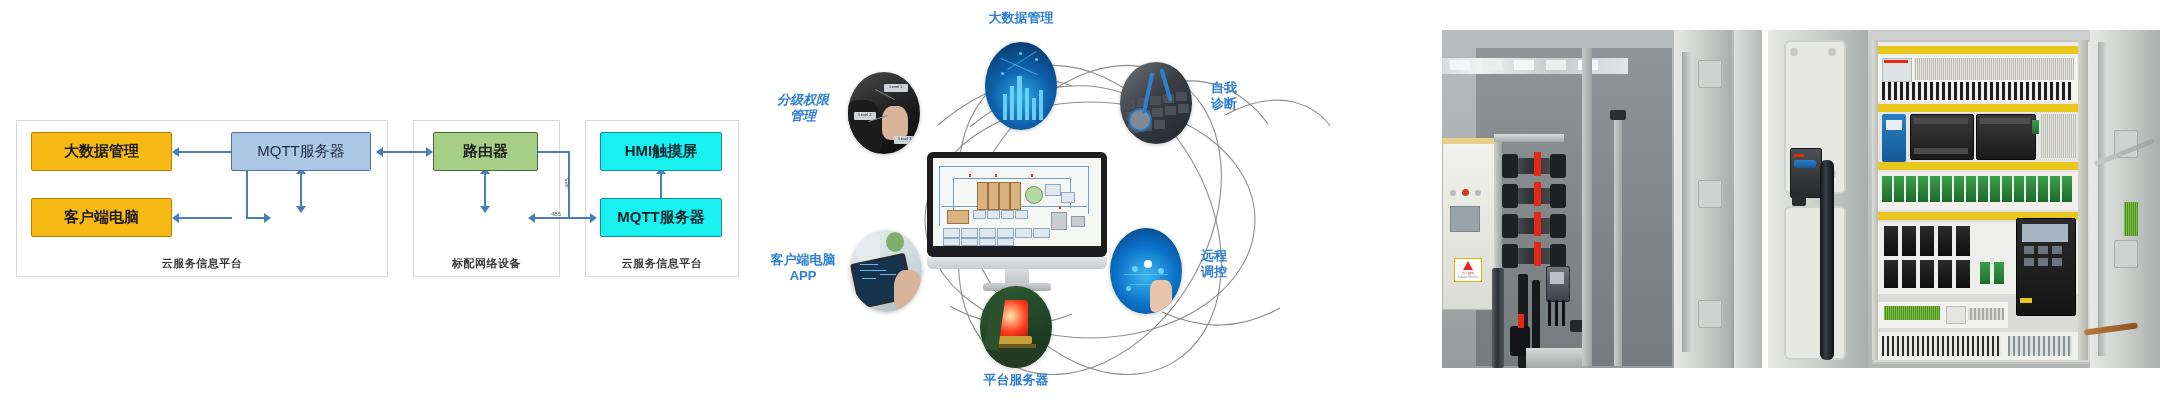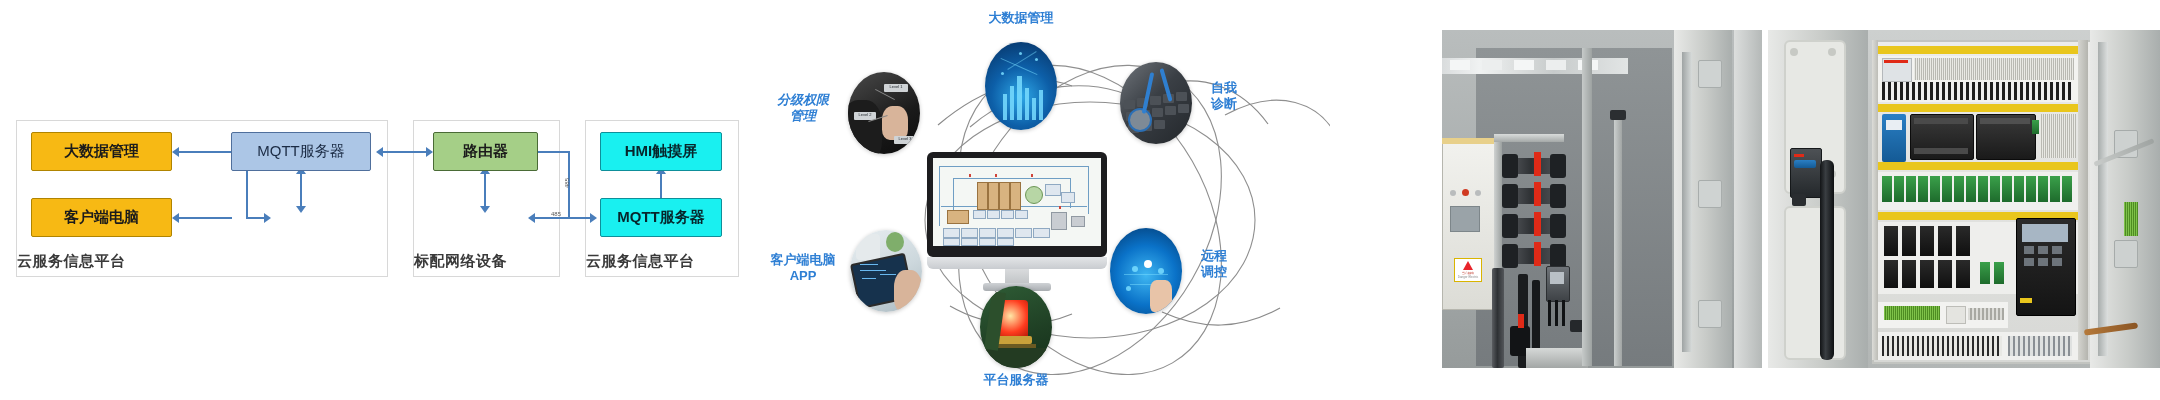--- a/index.html
+++ b/index.html
@@ -2,22 +2,22 @@
 <html><head>
 <meta charset="utf-8">
 <style>
   html,body{margin:0;padding:0;background:#ffffff;}
   body{width:2160px;height:400px;overflow:hidden;font-family:"Liberation Sans",sans-serif;}
   .stage{position:relative;width:2160px;height:400px;background:#fff;}
 
   
   .flow{position:absolute;left:0;top:0;width:720px;height:400px;}
   .grp{position:absolute;border:1px solid #d8d8d8;background:#fff;}
-  .grp-label{position:absolute;bottom:5px;left:0;width:100%;
-             font-size:15px;color:#3a3a3a;font-weight:bold;letter-spacing:.5px;}
+  .grp-label{position:absolute;bottom:5px;left:0;width:100%;text-align:center;
+             font-size:11px;color:#3a3a3a;font-weight:bold;letter-spacing:.5px;}
   .node{position:absolute;display:flex;align-items:center;justify-content:center;
         border:1px solid #7a7a46;border-radius:2px;font-size:15px;font-weight:bold;
         color:#1b1b1b;white-space:nowrap;box-sizing:border-box;}
   .n-orange{background:#f7b914;border-color:#b08400;}
   .n-blue{background:#acc6e6;border-color:#4f6f9c;color:#1b2b44;font-weight:normal;}
   .n-green{background:#a5cf87;border-color:#4a6b36;}
   .n-cyan{background:#19f0f0;border-color:#0e8f9a;color:#07252b;}
 
   .ln{position:absolute;background:#4a7ebb;}
   .lnh{height:2px;}

